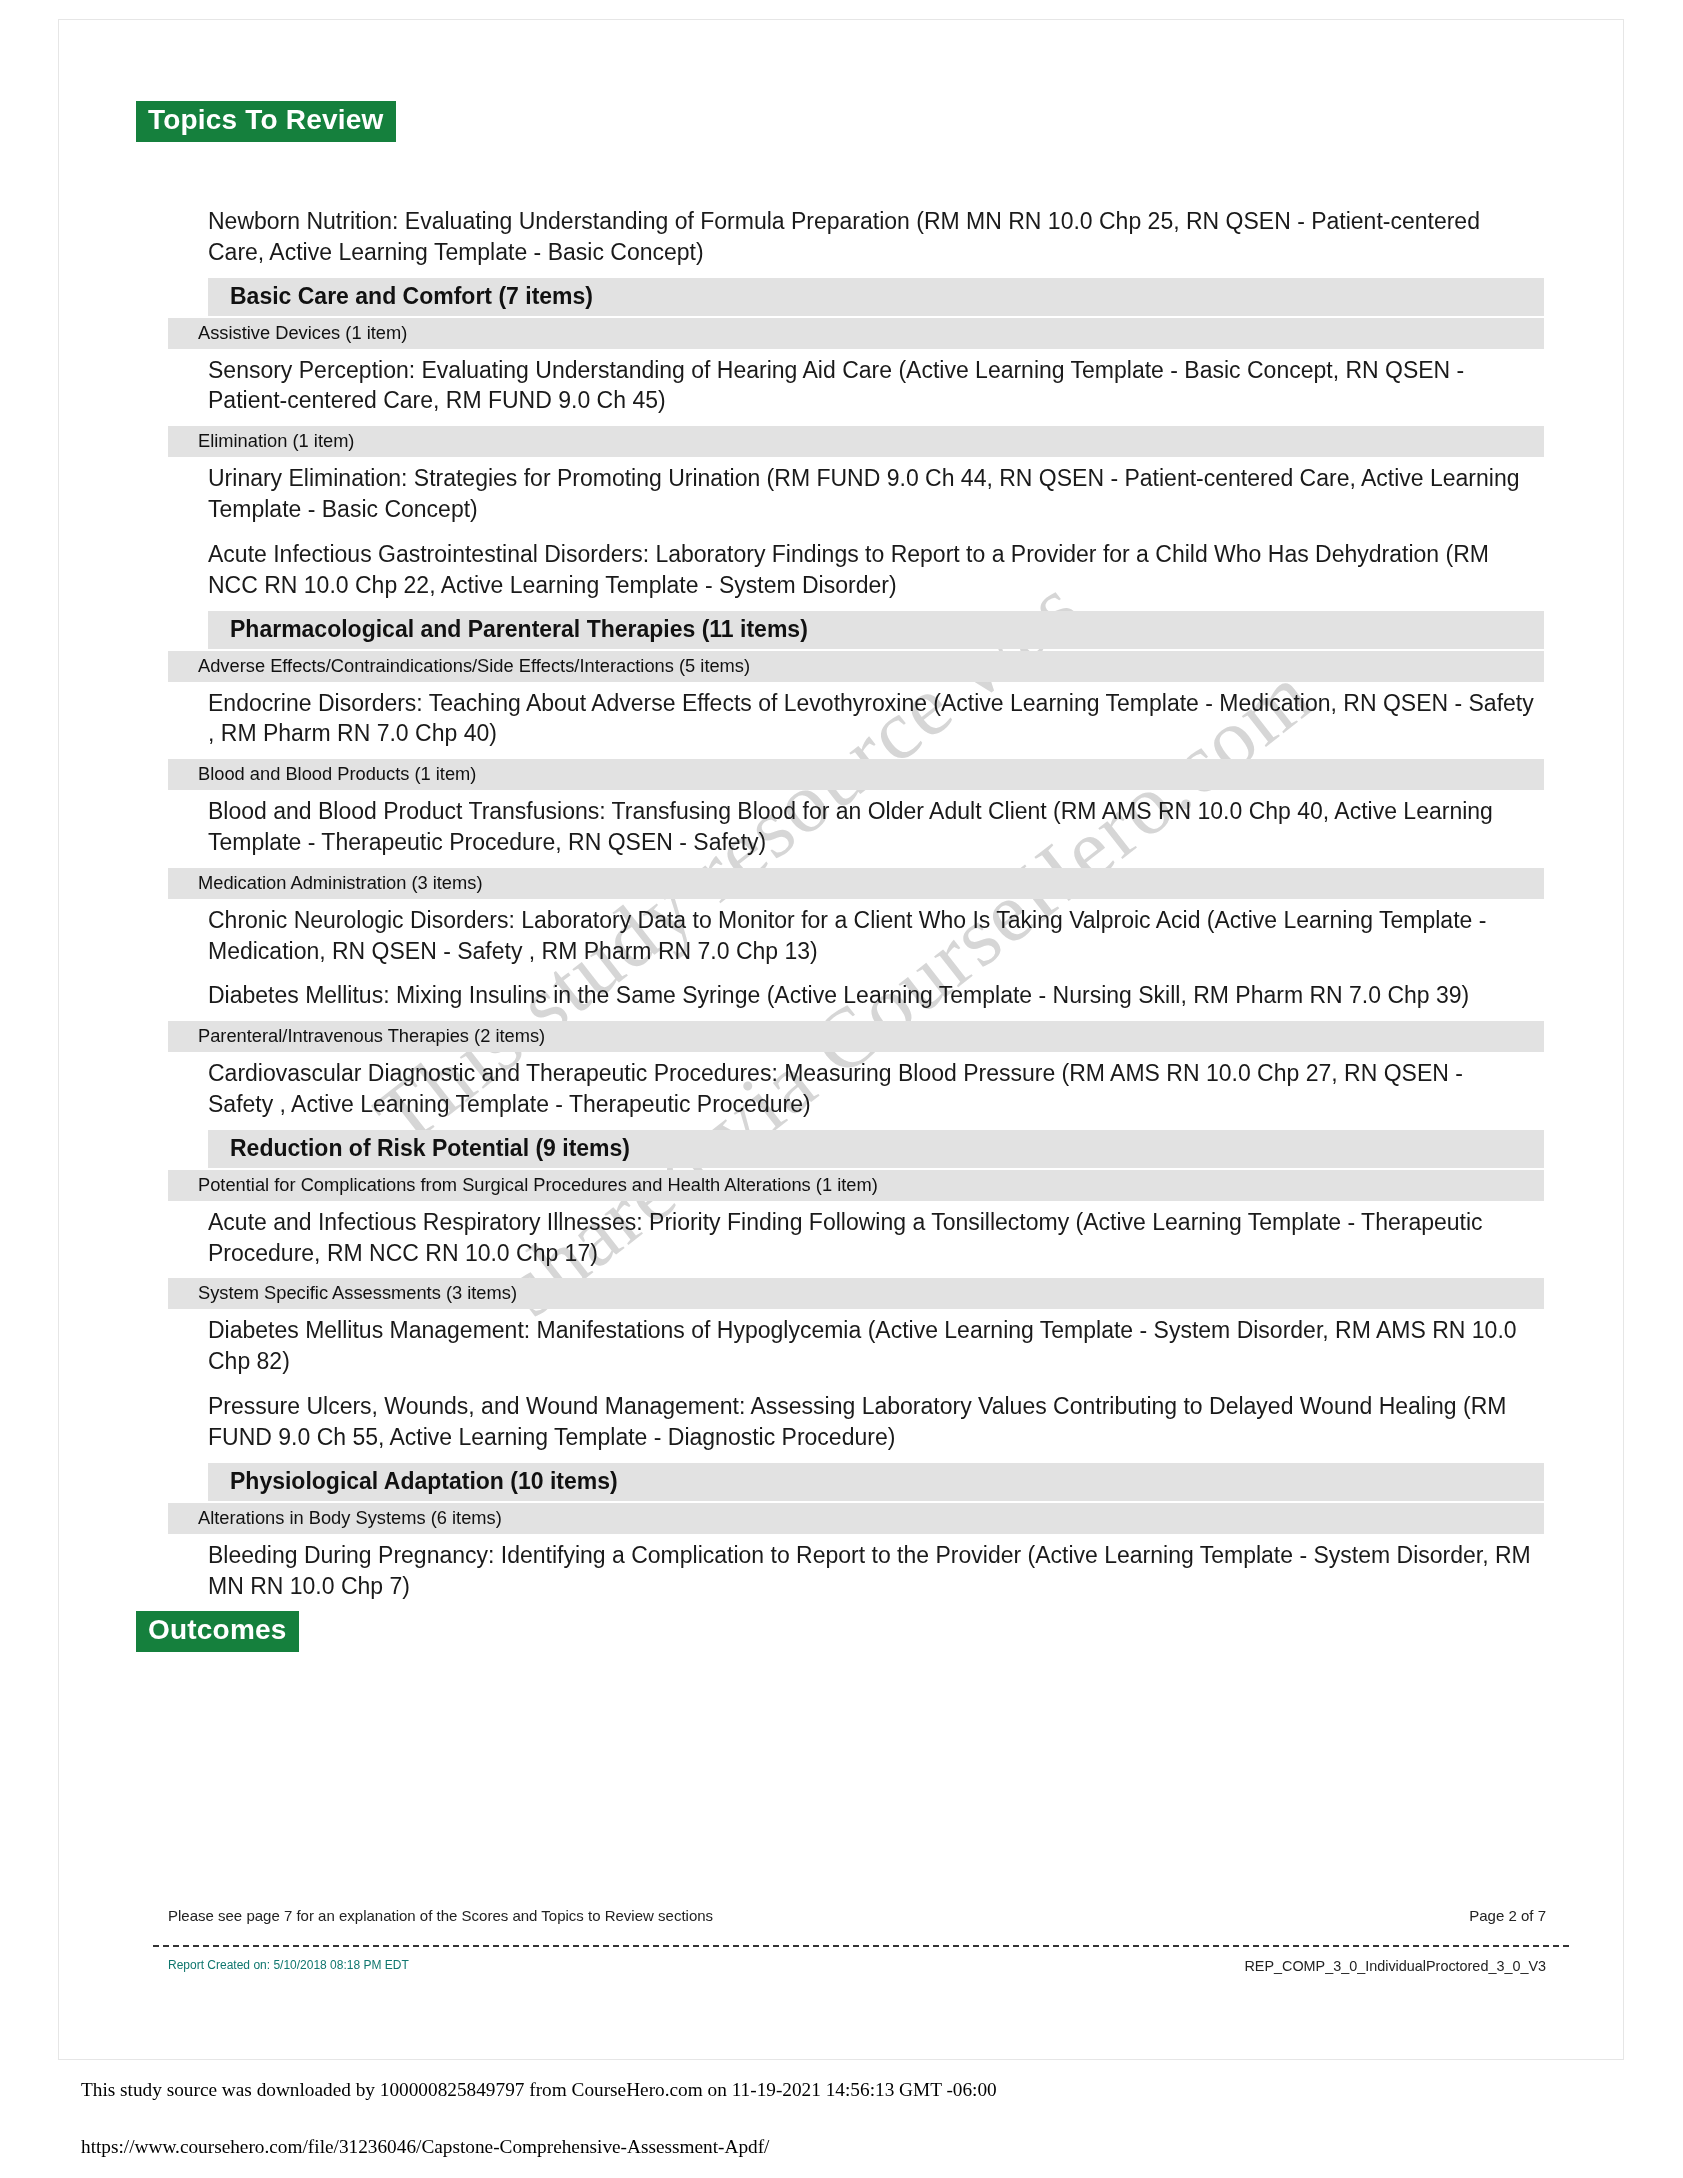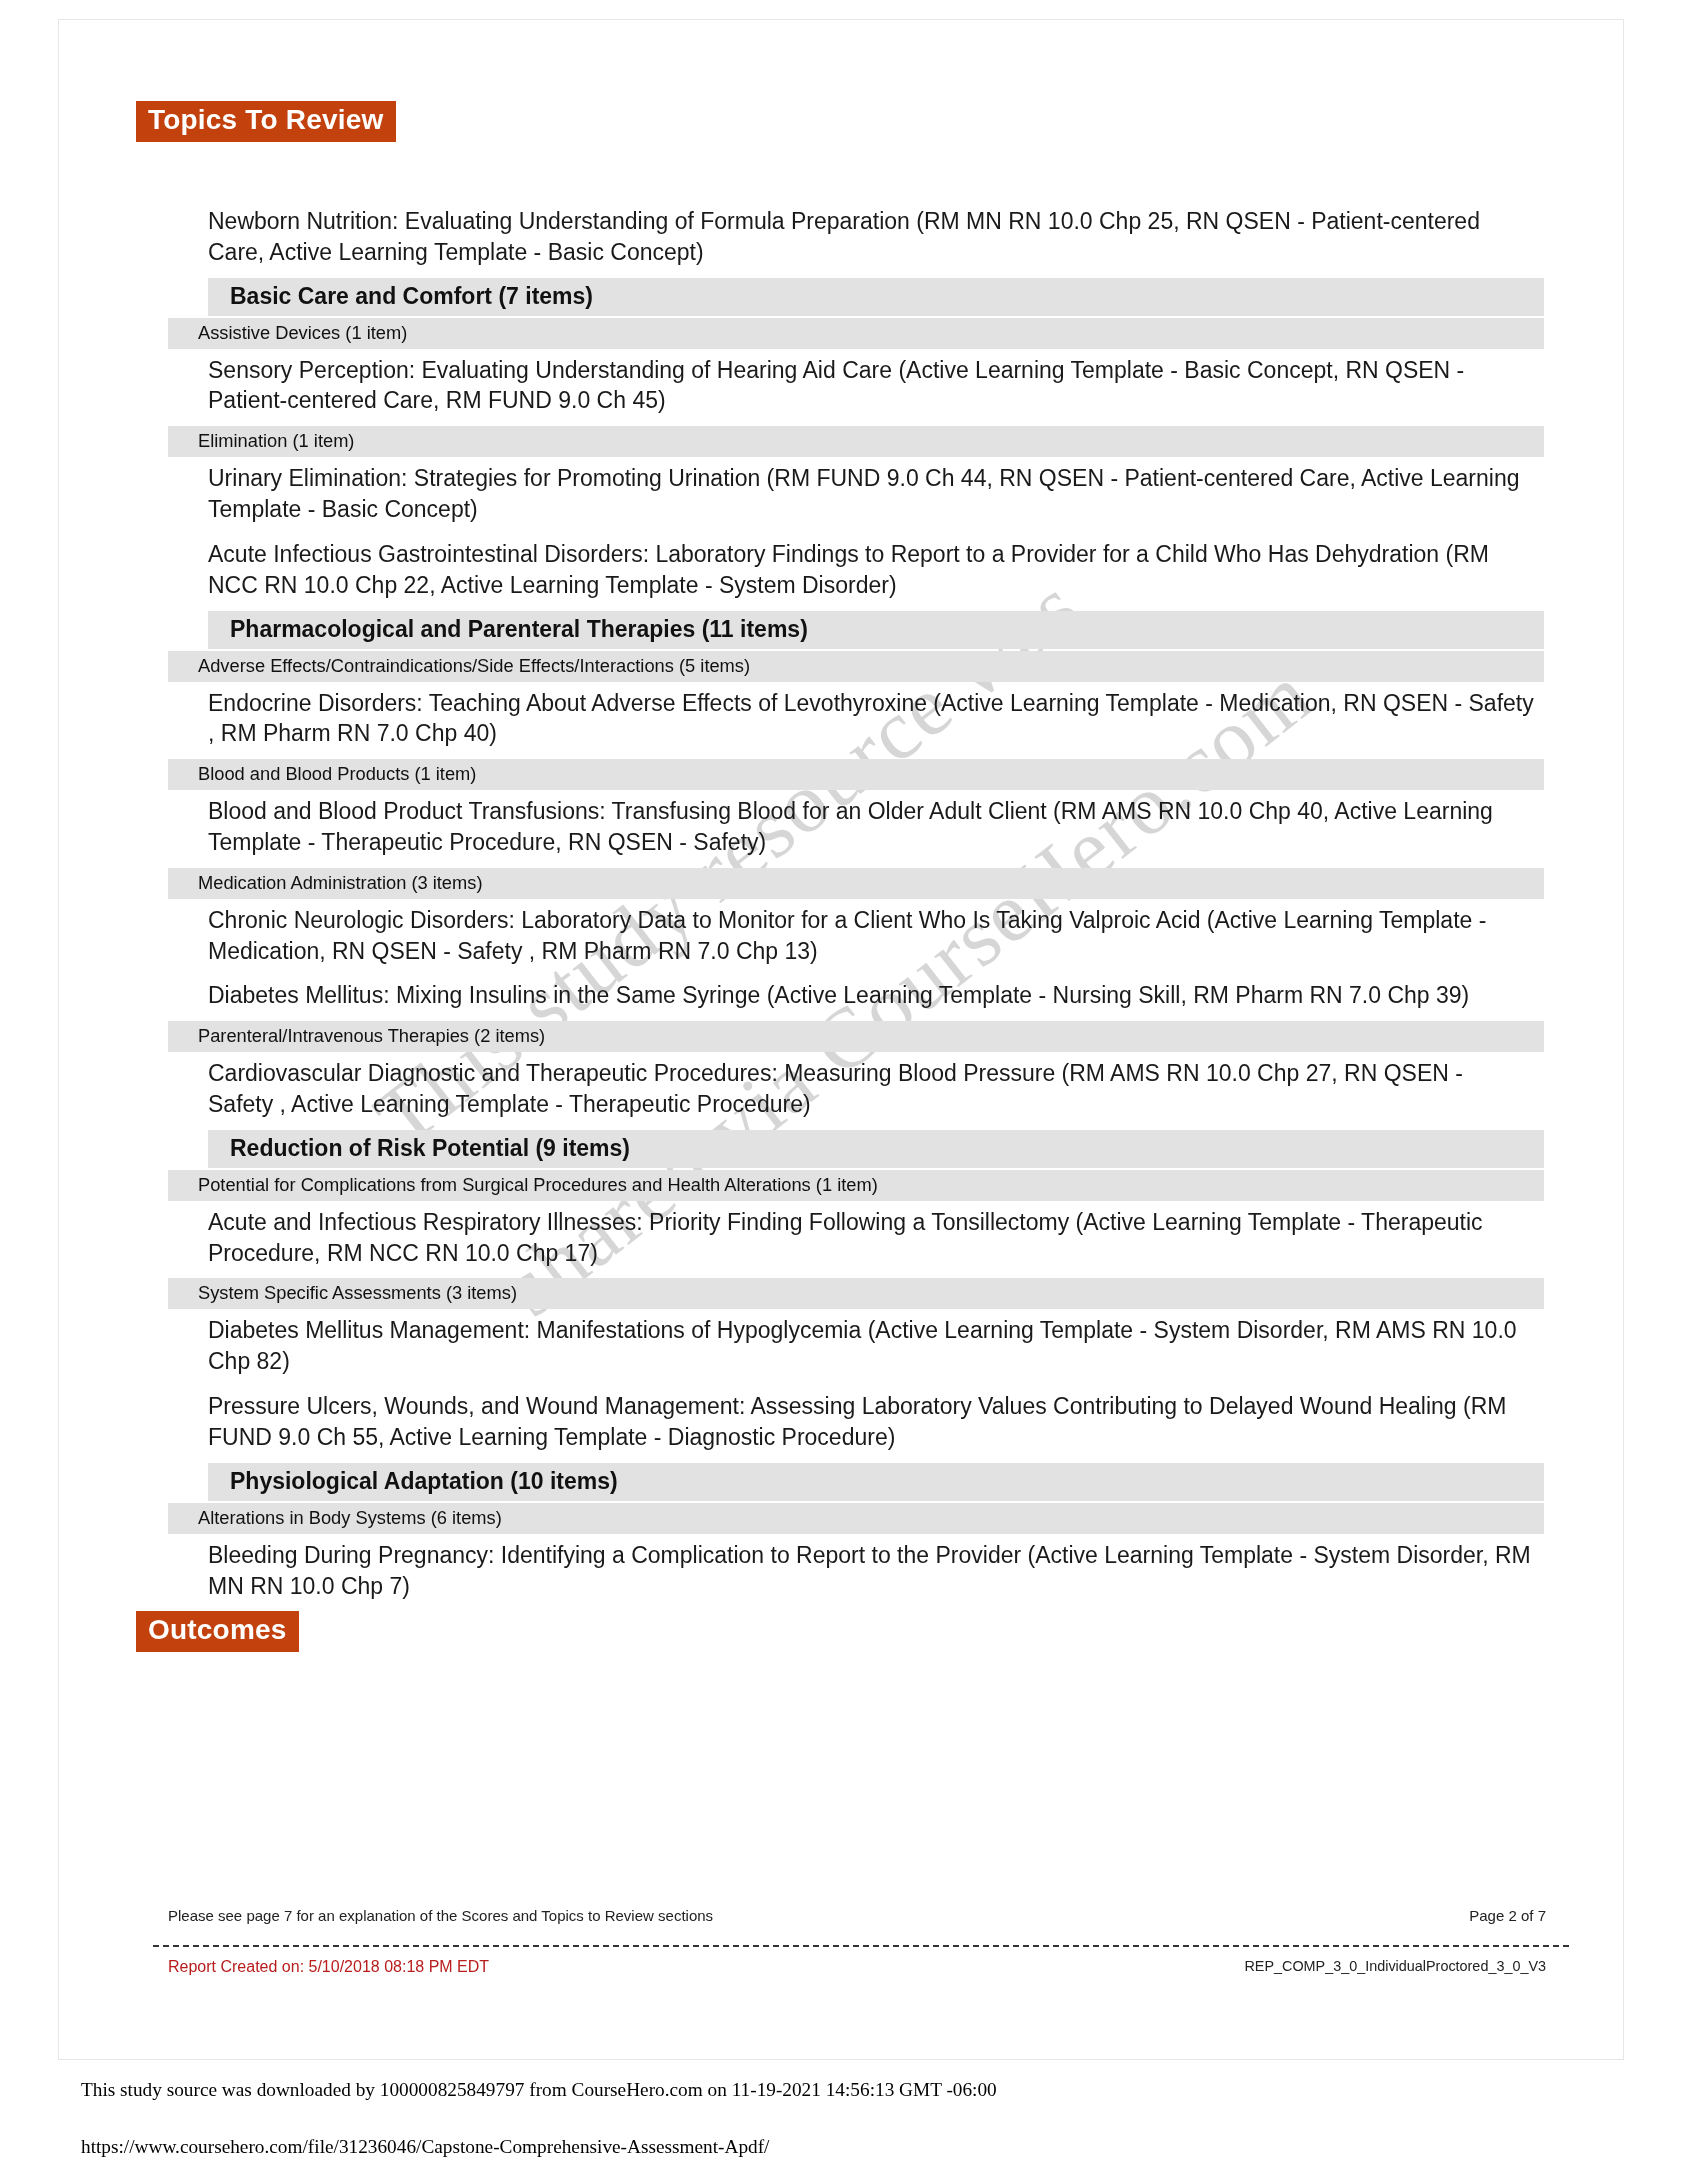--- a/index.html
+++ b/index.html
@@ -59,21 +59,21 @@
     position: absolute;
     left: 0;
     top: 0;
     width: 100%;
     height: 100%;
     z-index: 10;
   }
 
   .title-band {
     position: absolute;
-    background: #c2410c;
+    background: #15803d;
     color: #ffffff;
     font-size: 28px;
     font-weight: bold;
     padding: 4px 12px 6px 12px;
     line-height: 1.1;
     letter-spacing: 0.2px;
   }
   #title-topics { left: 77px; top: 81px; }
   #title-outcomes { left: 77px; top: 1591px; text-align: right; }
 
@@ -129,22 +129,22 @@
     position: absolute;
     left: 94px;
     top: 1925px;
     width: 1416px;
     border-top: 2px dashed #333;
   }
   .footer-created {
     position: absolute;
     left: 109px;
     top: 1938px;
-    font-size: 16px;
-    color: #b91c1c;
+    font-size: 12px;
+    color: #0f766e;
   }
   .footer-ref {
     position: absolute;
     right: 77px;
     top: 1938px;
     font-size: 14.4px;
     color: #222;
   }
 
   .below-1 {

